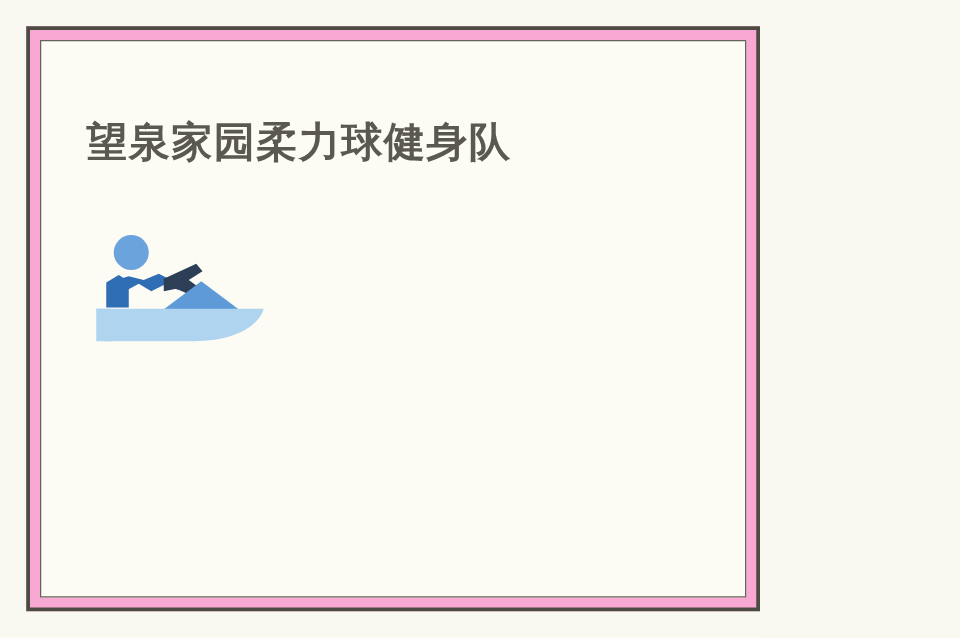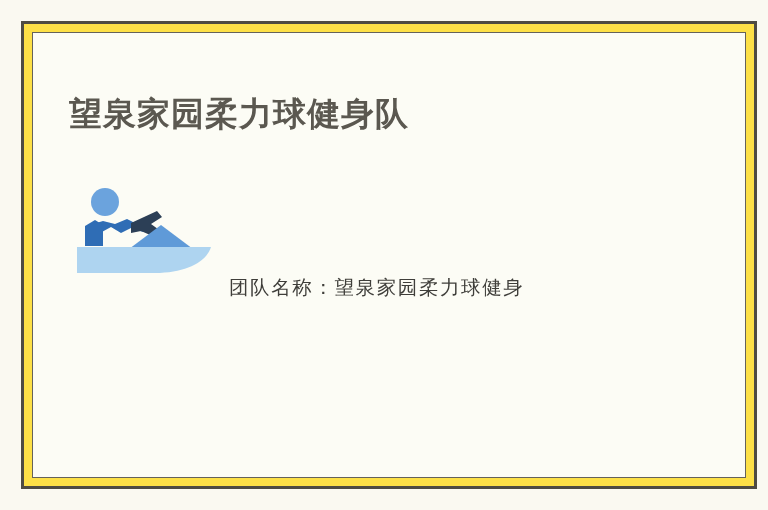--- a/index.html
+++ b/index.html
@@ -12,25 +12,25 @@
     background: #faf9f1;
     font-family: "Liberation Sans", "DejaVu Sans", sans-serif;
     overflow: hidden;
   }
 
   
   #card-frame {
     position: absolute;
     left: 21px;
     top: 21px;
-    width: 736px;
+    width: 587px;
     height: 468px;
     box-sizing: border-box;
     border: 3px solid #4e4b42;
-    background: #fde047;
+    background: #f9a8d4;
   }
   #card-inner {
     position: absolute;
     left: 8px;
     top: 8px;
     right: 8px;
     bottom: 8px;
     box-sizing: border-box;
     border: 1px solid #65625a;
     background: #fcfcf5;
@@ -110,21 +110,20 @@
           <path d="M62 40 L88 28 L93 34 L82 41 L93 49 L88 55 L72 48 L62 50 Z" fill="#2c3f56"></path>
 
           <path d="M60 66 L92 42 L124 66 Z" fill="#5f9ad8"></path>
 
           <path d="M8 64 L142 64 C138 78 118 90 86 90 L14 90 Z" fill="#aed4f0"></path>
           <path d="M8 64 L8 90 L20 90 L20 64 Z" fill="#aed4f0"></path>
         </svg>
       </div>
 
       <div id="team-info-block">
-        <span class="info-line">团队名称：望泉家园柔力球健身</span>
         
         
         
       </div>
 
     </div>
   </div>
 </div>
 
 </body></html>

